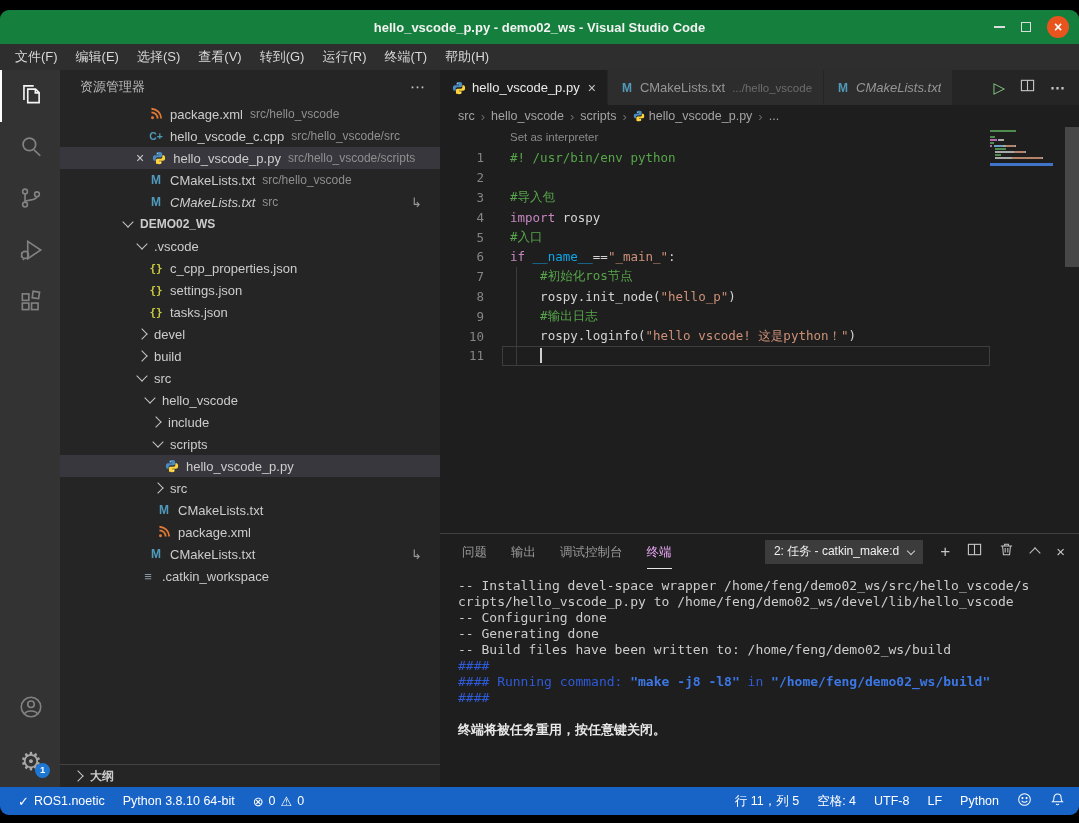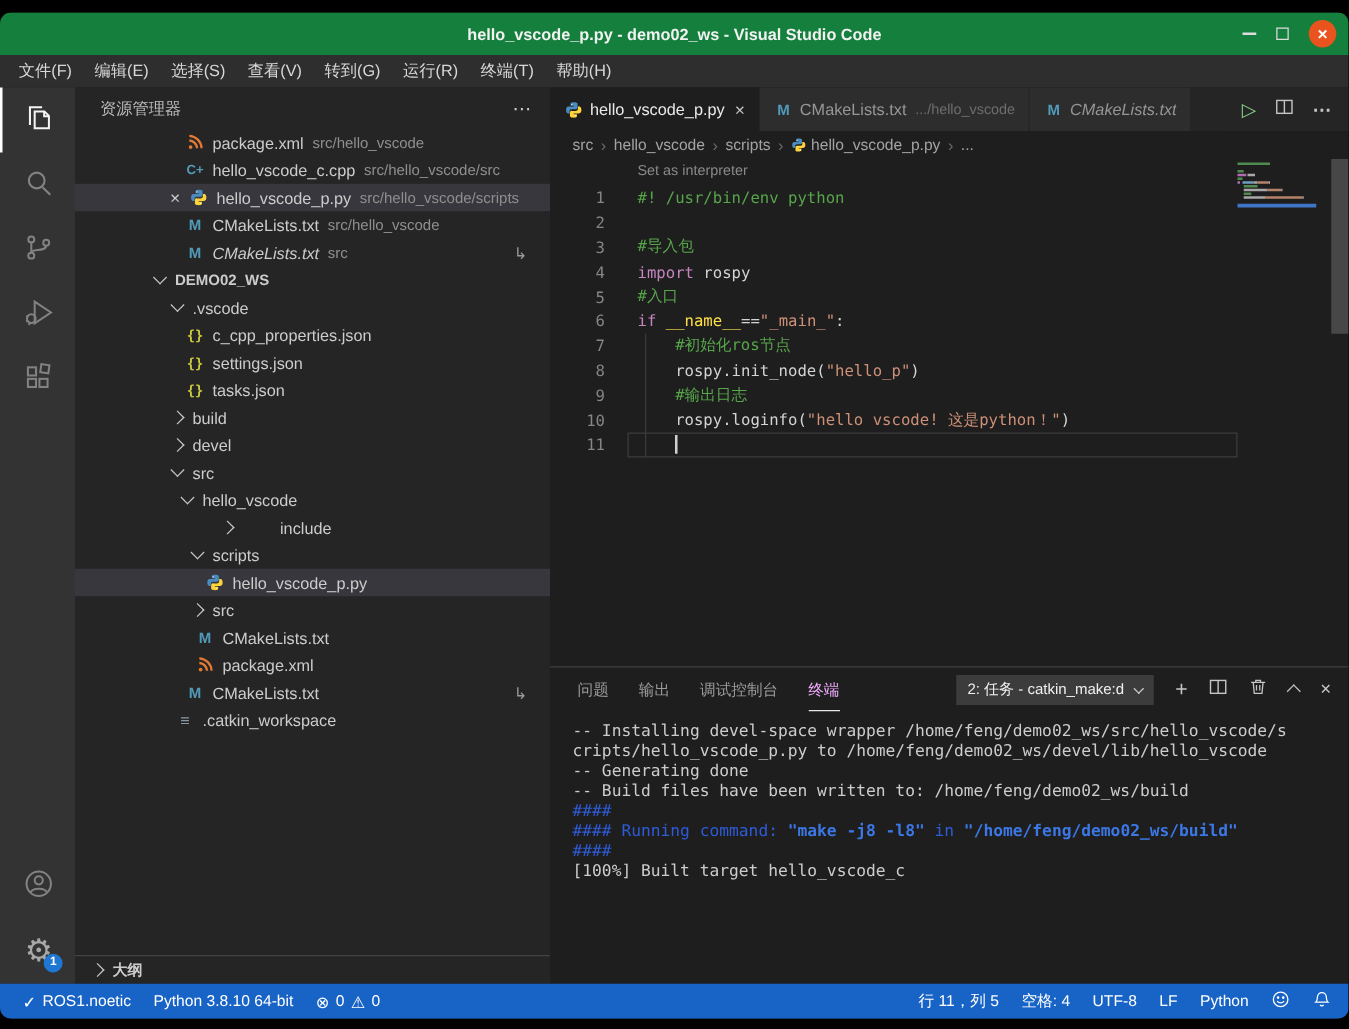--- a/index.html
+++ b/index.html
@@ -70,21 +70,21 @@
   .bc-item svg{width:12px;height:12px;}
   
   .code-area{flex:1;position:relative;overflow:hidden;font-family:"DejaVu Sans Mono",monospace;font-size:12.5px;}
   .codelens{position:absolute;top:4px;left:70px;color:#8a8a8a;font-size:11.5px;font-family:"Liberation Sans",sans-serif;}
   .code-lines{position:absolute;top:21px;left:0;right:0;}
   .code-line{height:19.8px;display:flex;align-items:center;position:relative;}
   .code-line .ln{width:44px;text-align:right;color:#858585;flex:none;}
   .code-line .ltext{padding-left:26px;white-space:pre;}
   .code-line.guide::before{content:'';position:absolute;left:76px;top:0;bottom:0;width:1px;background:#3b3b3b;}
   .code-line.cur::after{content:'';position:absolute;left:62px;width:486px;top:0;bottom:0;border:1px solid #3d3d3d;pointer-events:none;}
-  .tok-c{color:#57a64a;} .tok-k{color:#C586C0;} .tok-v{color:#fde047;text-align:center;} .tok-s{color:#CE9178;} .tok-p{color:#d4d4d4;}
+  .tok-c{color:#57a64a;} .tok-k{color:#C586C0;} .tok-v{color:#0ea5e9;text-align:center;} .tok-s{color:#CE9178;} .tok-p{color:#d4d4d4;}
   .cursor{display:inline-block;width:2px;height:15px;background:#d0d0d0;vertical-align:-3px;}
   .minimap{position:absolute;top:3px;right:26px;width:63px;}
   .mm-row{height:2px;margin-bottom:1px;display:flex;}
   .mm-seg{height:2px;flex:none;}
   .mm-cur{position:absolute;left:0;right:0;height:3px;background:#3f74c9;}
   .v-scrollbar{position:absolute;top:0;right:0;width:14px;height:140px;background:rgba(121,121,121,0.45);}
   
   .panel{height:253px;flex:none;border-top:1px solid rgba(128,128,128,0.35);display:flex;flex-direction:column;background:#1e1e1e;}
   .panel-header{height:35px;flex:none;display:flex;align-items:center;padding:0 14px 0 22px;}
   .ptab{font-size:12.5px;color:#9a9a9a;margin-right:24px;padding:9px 0 7px;border-bottom:1px solid transparent;}
@@ -254,35 +254,35 @@
             <div class="row" style="padding-left: 88px;">
               <span class="ficon icon-json">{}</span>
               <span class="fname">settings.json</span>
             </div>
             <div class="row" style="padding-left: 88px;">
               <span class="ficon icon-json">{}</span>
               <span class="fname">tasks.json</span>
             </div>
             <div class="row" style="padding-left: 78px;">
               <span class="chev"></span>
-              <span class="fname">build</span>
+              <span class="fname">devel</span>
             </div>
             <div class="row" style="padding-left: 78px;">
               <span class="chev"></span>
-              <span class="fname">devel</span>
+              <span class="fname">build</span>
             </div>
             <div class="row" style="padding-left: 78px;">
               <span class="chev down"></span>
               <span class="fname">src</span>
             </div>
             <div class="row" style="padding-left: 86px;">
               <span class="chev down"></span>
               <span class="fname">hello_vscode</span>
             </div>
-            <div class="row" style="padding-left: 118px; gap: 30px;">
+            <div class="row" style="padding-left: 92px;">
               <span class="chev"></span>
               <span class="fname">include</span>
             </div>
             <div class="row" style="padding-left: 94px;">
               <span class="chev down"></span>
               <span class="fname">scripts</span>
             </div>
             <div class="row selected-row" style="padding-left: 104px;">
               <span class="ficon">
                 <svg viewBox="0 0 16 16">
@@ -513,27 +513,28 @@
             <span><svg viewBox="0 0 16 16" fill="none" stroke="#c5c5c5" stroke-width="1.1">
                     <path d="M2 4.2h12M6 4V2.5h4V4M3.8 4.2l.9 9.3h6.6l.9-9.3M6.6 6.5v4.6M9.4 6.5v4.6"></path>
                   </svg></span>
             <span class="chev up"></span>
             <span class="pa-x">×</span>
           </div>
         </div>
         <div class="term-body" id="term-lines">
               <div class="term-line"><span class="tok-tp">-- Installing devel-space wrapper /home/feng/demo02_ws/src/hello_vscode/s</span></div>
               <div class="term-line"><span class="tok-tp">cripts/hello_vscode_p.py to /home/feng/demo02_ws/devel/lib/hello_vscode</span></div>
+              <div class="term-line"><span class="tok-tp">-- Configuring done</span></div>
               <div class="term-line"><span class="tok-tp">-- Generating done</span></div>
               <div class="term-line"><span class="tok-tp">-- Build files have been written to: /home/feng/demo02_ws/build</span></div>
               <div class="term-line"><span class="tok-tb">####</span></div>
               <div class="term-line"><span class="tok-tb">#### Running command: </span><span class="tok-tbb">"make -j8 -l8"</span><span class="tok-tb"> in </span><span class="tok-tbb">"/home/feng/demo02_ws/build"</span></div>
               <div class="term-line"><span class="tok-tb">####</span></div>
-              <div class="term-line"><span class="tok-tp">[100%] Built target hello_vscode_c</span></div>
               <div class="term-line">&nbsp;</div>
+              <div class="term-line"><span class="tok-tw">终端将被任务重用，按任意键关闭。</span></div>
             </div>
       </div>
     </div>
   </div>
 
   <div class="statusbar">
     <span class="sb-item">
       <span class="sb-ico">✓</span>
       <span>ROS1.noetic</span>
     </span>

